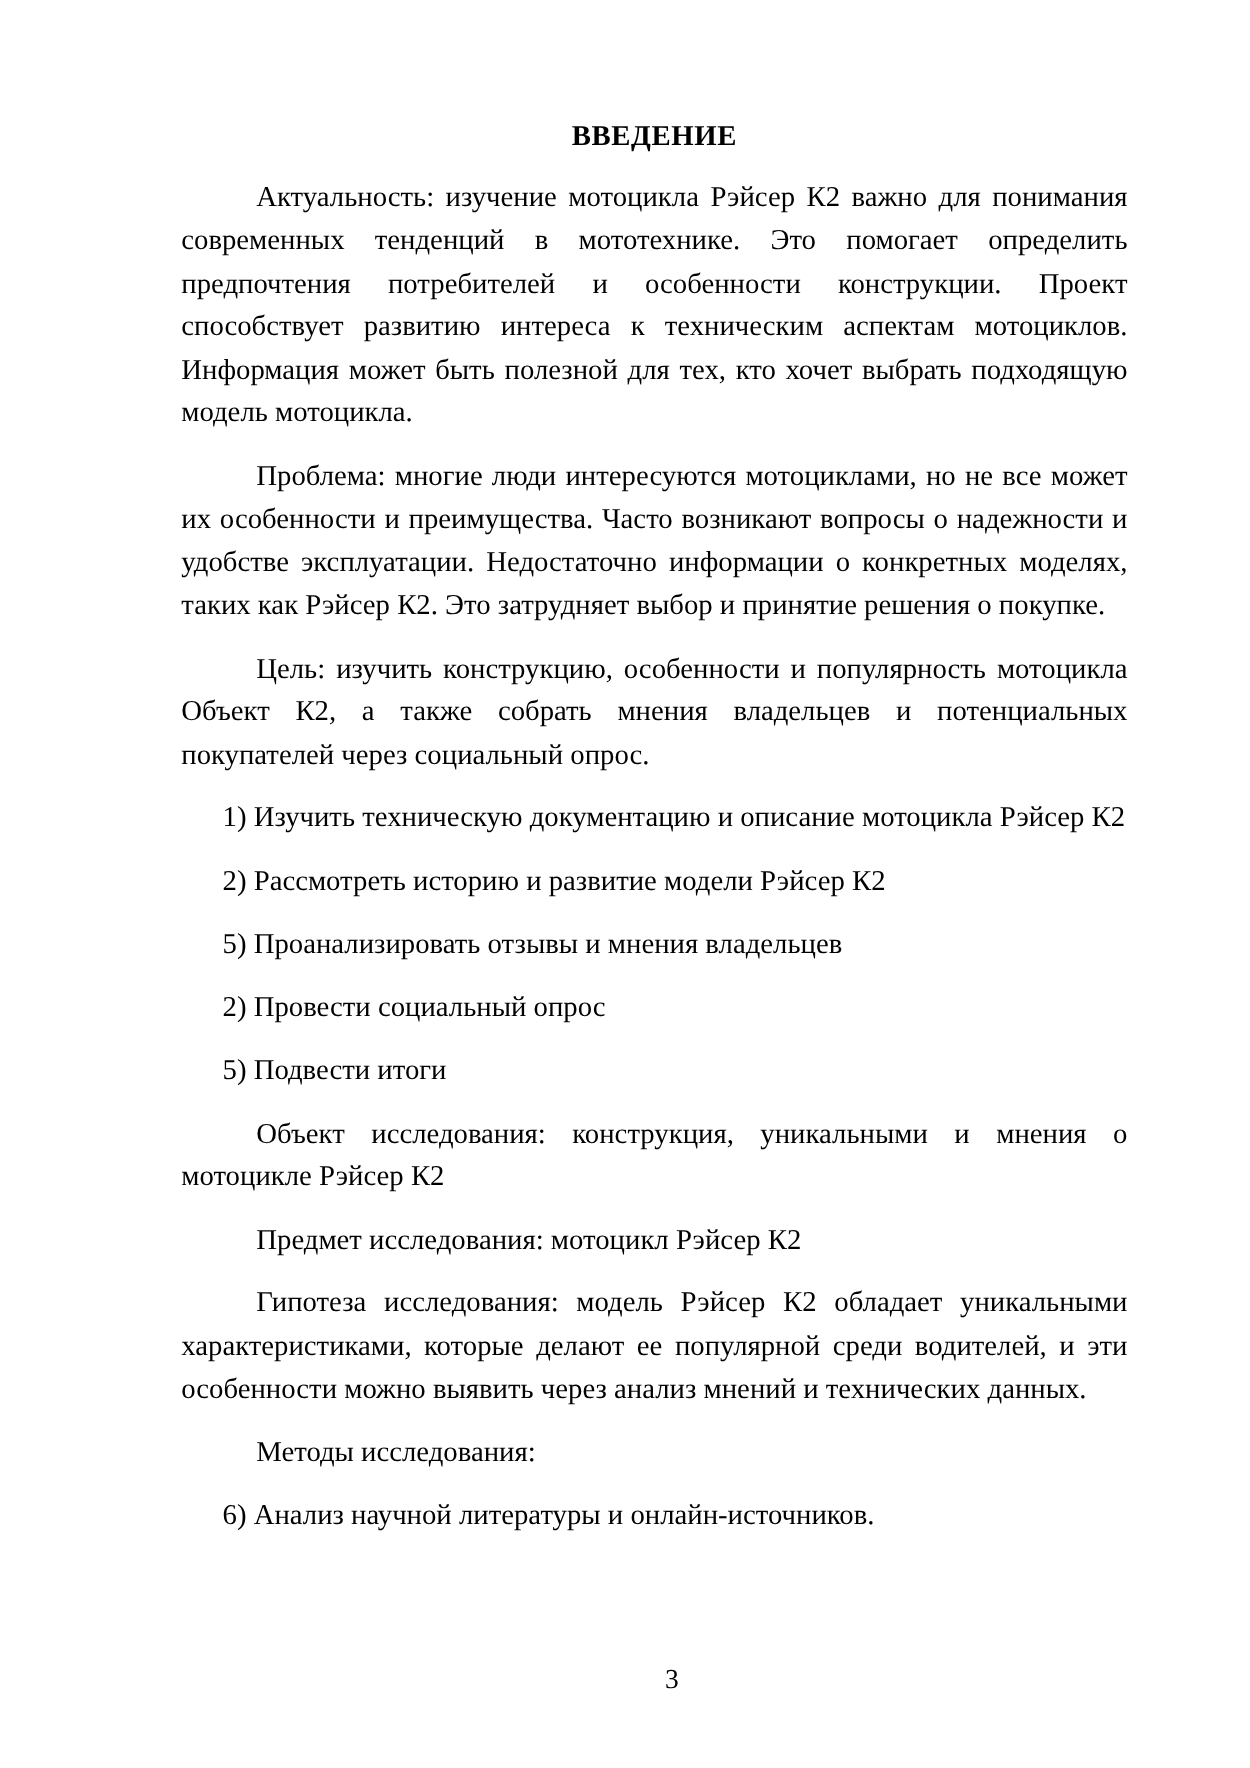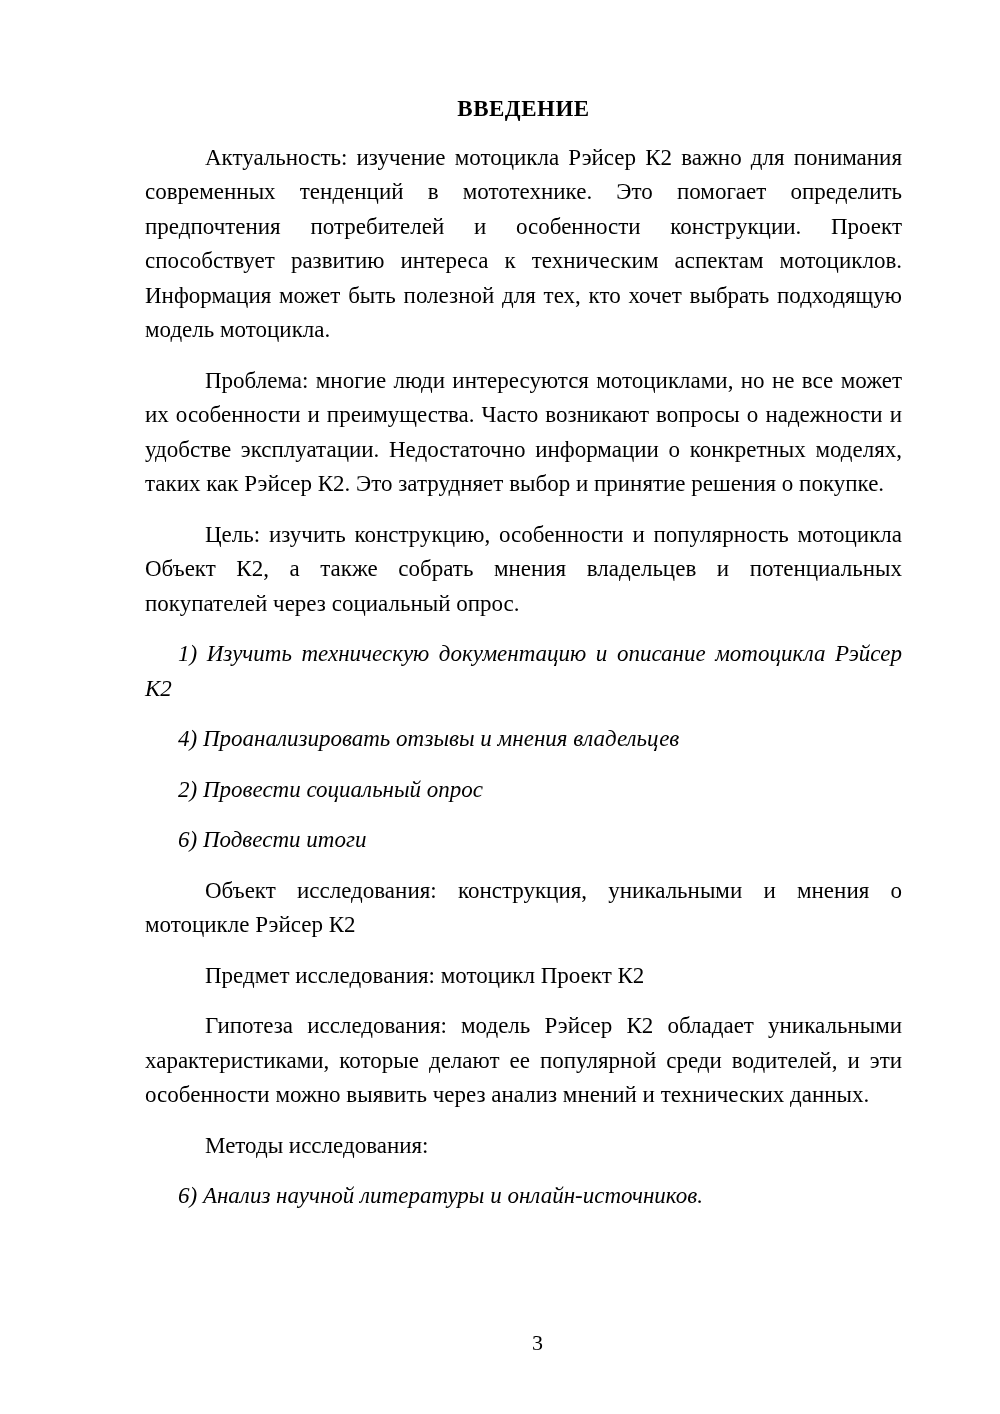--- a/index.html
+++ b/index.html
@@ -26,21 +26,21 @@
       margin-bottom: 14px;
       letter-spacing: 0.5px;
     }
     .block {
       font-size: 23px;
       line-height: 1.5;
       text-align: justify;
       margin-bottom: 16px;
     }
     .para { text-indent: 60px; }
-    .list-item { text-indent: 33px; font-style: italic; }
+    .list-item { text-indent: 33px; }
     .page-number {
       position: absolute;
       left: 145px;
       bottom: 58px;
       width: 785px;
       text-align: center;
       font-size: 22px;
       line-height: 1.2;
     }
   </style>
@@ -49,26 +49,27 @@
 
 <div class="page">
 
   <h1 class="doc-title"><span>ВВЕДЕНИЕ</span></h1>
 
   <p class="block para">Актуальность: изучение мотоцикла Рэйсер К2 важно для понимания современных тенденций в мототехнике. Это помогает определить предпочтения потребителей и особенности конструкции. Проект способствует развитию интереса к техническим аспектам мотоциклов. Информация может быть полезной для тех, кто хочет выбрать подходящую модель мотоцикла.</p>
   <p class="block para">Проблема: многие люди интересуются мотоциклами, но не все может их особенности и преимущества. Часто возникают вопросы о надежности и удобстве эксплуатации. Недостаточно информации о конкретных моделях, таких как Рэйсер К2. Это затрудняет выбор и принятие решения о покупке.</p>
   <p class="block para">Цель: изучить конструкцию, особенности и популярность мотоцикла Объект К2, а также собрать мнения владельцев и потенциальных покупателей через социальный опрос.</p>
 
   <p class="block list-item">1) Изучить техническую документацию и описание мотоцикла Рэйсер К2</p>
-  <p class="block list-item">4) Проанализировать отзывы и мнения владельцев</p>
+  <p class="block list-item">2) Рассмотреть историю и развитие модели Рэйсер К2</p>
+  <p class="block list-item">5) Проанализировать отзывы и мнения владельцев</p>
   <p class="block list-item">2) Провести социальный опрос</p>
-  <p class="block list-item">6) Подвести итоги</p>
+  <p class="block list-item">5) Подвести итоги</p>
 
   <p class="block para">Объект исследования: конструкция, уникальными и мнения о мотоцикле Рэйсер К2</p>
-  <p class="block para">Предмет исследования: мотоцикл Проект К2</p>
+  <p class="block para">Предмет исследования: мотоцикл Рэйсер К2</p>
   <p class="block para">Гипотеза исследования: модель Рэйсер К2 обладает уникальными характеристиками, которые делают ее популярной среди водителей, и эти особенности можно выявить через анализ мнений и технических данных.</p>
   <p class="block para">Методы исследования:</p>
 
   <p class="block list-item">6) Анализ научной литературы и онлайн-источников.</p>
 
   <div class="page-number">3</div>
 
 </div>
 
 </body></html>

